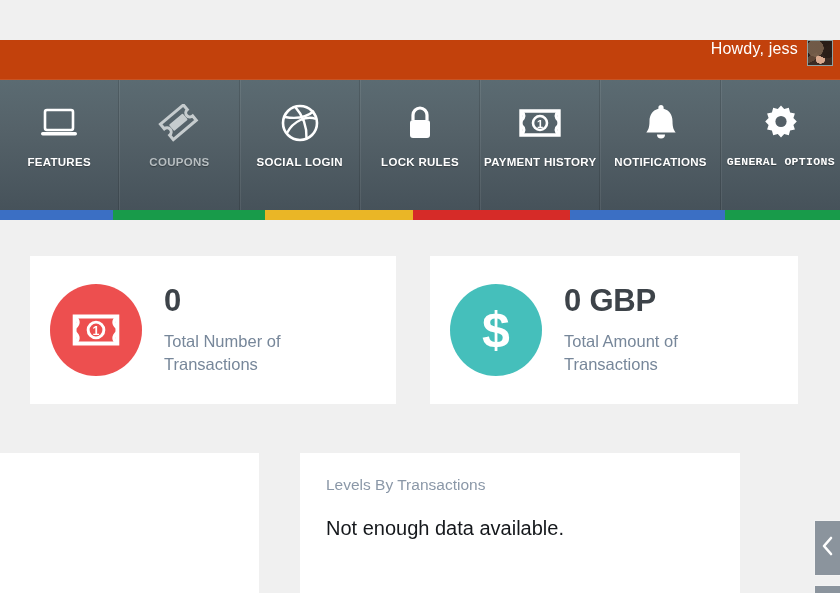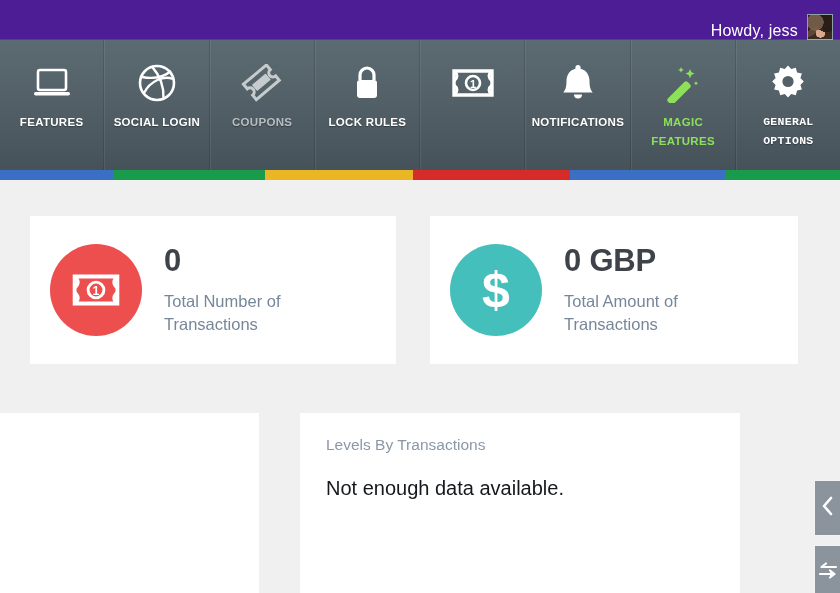--- a/index.html
+++ b/index.html
@@ -7,24 +7,25 @@
   body {
     font-family:"Liberation Sans", sans-serif;
     background:#f0f0f0;
     overflow:hidden;
     position:relative;
   }
 
   
   #topbar {
     height:40px; width:100%;
-    background:#4c1d95;
-    display:flex; align-items:flex-end; justify-content:flex-end;
+    background:#c2410c;
+    display:flex; align-items:flex-start; justify-content:flex-end;
     padding-right:7px;
     position:relative;
+    margin-top:40px;
   }
   #topbar:after{
     content:""; position:absolute; left:0; right:0; bottom:0; height:1px;
     background:rgba(255,255,255,.10);
   }
   .howdy {
     color:#ffffff; font-size:16px; letter-spacing:.2px;
     margin-right:9px; white-space:nowrap;
   }
   .avatar {
@@ -141,86 +142,76 @@
   <div class="navitem">
     <span class="nav-ico">
       <svg width="40" height="32" viewBox="0 0 40 32">
           <rect x="6" y="3" width="28" height="20" rx="2" fill="none" stroke="#fff" stroke-width="2.6"></rect>
           <rect x="2" y="25" width="36" height="3.4" rx="1.7" fill="#fff"></rect>
         </svg>
     </span>
     <span class="nav-label">FEATURES</span>
   </div>
 
+  <div class="navitem dim">
+    <span class="nav-ico">
+      <svg width="42" height="38" viewBox="0 0 42 38">
+          <g transform="rotate(-40 21 19)">
+            <path d="M6 8h30v6a4.2 4.2 0 0 0 0 8.4V28H6v-5.6a4.2 4.2 0 0 0 0-8.4z" fill="none" stroke="#c6ccce" stroke-width="3"></path>
+            <rect x="12" y="14" width="18" height="8" rx="1" fill="#c6ccce"></rect>
+          </g>
+        </svg>
+    </span>
+    <span class="nav-label">COUPONS</span>
+  </div>
+
   <div class="navitem">
     <span class="nav-ico">
       <svg width="40" height="40" viewBox="0 0 40 40">
           <circle cx="20" cy="20" r="17" fill="none" stroke="#fff" stroke-width="2.6"></circle>
           <path d="M5 14c11 2 22 0 29 -6" fill="none" stroke="#fff" stroke-width="2.4"></path>
           <path d="M7 30c6 -12 20 -18 29 -14" fill="none" stroke="#fff" stroke-width="2.4"></path>
           <path d="M15 3.6c8 9 12 20 11.5 32" fill="none" stroke="#fff" stroke-width="2.4"></path>
         </svg>
     </span>
     <span class="nav-label">SOCIAL LOGIN</span>
   </div>
 
-  <div class="navitem dim">
-    <span class="nav-ico">
-      <svg width="42" height="38" viewBox="0 0 42 38">
-          <g transform="rotate(-40 21 19)">
-            <path d="M6 8h30v6a4.2 4.2 0 0 0 0 8.4V28H6v-5.6a4.2 4.2 0 0 0 0-8.4z" fill="none" stroke="#c6ccce" stroke-width="3"></path>
-            <rect x="12" y="14" width="18" height="8" rx="1" fill="#c6ccce"></rect>
-          </g>
-        </svg>
-    </span>
-    <span class="nav-label">COUPONS</span>
-  </div>
-
   <div class="navitem">
     <span class="nav-ico">
       <svg width="34" height="38" viewBox="0 0 34 38">
           <path d="M10 16V11a7 7 0 0 1 14 0v5" fill="none" stroke="#fff" stroke-width="3.2"></path>
           <rect x="7" y="16" width="20" height="18" rx="3" fill="#fff"></rect>
         </svg>
     </span>
     <span class="nav-label">LOCK RULES</span>
   </div>
 
   <div class="navitem">
     <span class="nav-ico">
       <svg width="44" height="32" viewBox="0 0 44 32">
           <path d="M3 4h38v24H3z" fill="none" stroke="#fff" stroke-width="3.4"></path>
           <path d="M3 4q6 5 0 10M41 4q-6 5 0 10M3 18q6 5 0 10M41 18q-6 5 0 10" fill="none" stroke="#fff" stroke-width="3"></path>
           <circle cx="22" cy="16" r="7" fill="none" stroke="#fff" stroke-width="2.6"></circle>
           <text x="22" y="20.5" font-size="11" font-weight="bold" fill="#fff" text-anchor="middle" font-family="Liberation Sans, sans-serif">1</text>
         </svg>
     </span>
+    <span class="nav-label">PAYMENT HISTORY</span>
   </div>
 
   <div class="navitem">
     <span class="nav-ico">
       <svg width="36" height="40" viewBox="0 0 36 40">
           <path d="M18 2c1.6 0 2.6 1.2 2.6 2.6v1.1C26 7 29.5 11.8 29.5 18c0 7 1.6 9.6 3.2 11.4H3.3C4.9 27.6 6.5 25 6.5 18c0-6.2 3.5-11 8.9-12.3V4.6C15.4 3.2 16.4 2 18 2z" fill="#fff"></path>
           <path d="M14 31.5a4 4 0 0 0 8 0z" fill="#fff"></path>
         </svg>
     </span>
     <span class="nav-label">NOTIFICATIONS</span>
   </div>
 
-  <div class="navitem active">
-    <span class="nav-ico">
-      <svg width="40" height="40" viewBox="0 0 40 40">
-          <rect x="2" y="26" width="28" height="8" rx="2.5" transform="rotate(-45 16 30)" fill="#8ce05a"></rect>
-          <path d="M27 6l1.4 3.2L31.6 10.6 28.4 12 27 15.2 25.6 12 22.4 10.6 25.6 9.2z" fill="#8ce05a"></path>
-          <path d="M18 4l.9 2 2 .9-2 .9-.9 2-.9-2-2-.9 2-.9z" fill="#8ce05a"></path>
-          <path d="M33 18l.7 1.5 1.5.7-1.5.7-.7 1.5-.7-1.5-1.5-.7 1.5-.7z" fill="#8ce05a"></path>
-        </svg>
-    </span>
-    <span class="nav-label">MAGIC FEATURES</span>
-  </div>
 
   <div class="navitem">
     <span class="nav-ico">
       <svg width="38" height="38" viewBox="0 0 38 38">
           <path d="M19 1.5l3.2 3.6 4.6-1.4 1.3 4.7 4.8 1.1-1.5 4.6 3.4 3.4-3.4 3.4 1.5 4.6-4.8 1.1-1.3 4.7-4.6-1.4L19 33.5l-3.2-3.6-4.6 1.4-1.3-4.7-4.8-1.1 1.5-4.6L3.2 17.5l3.4-3.4-1.5-4.6 4.8-1.1 1.3-4.7 4.6 1.4z" fill="#fff"></path>
           <circle cx="19" cy="17.5" r="5.6" fill="#545f66"></circle>
         </svg>
     </span>
     <span class="nav-label">GENERAL OPTIONS</span>
   </div>

